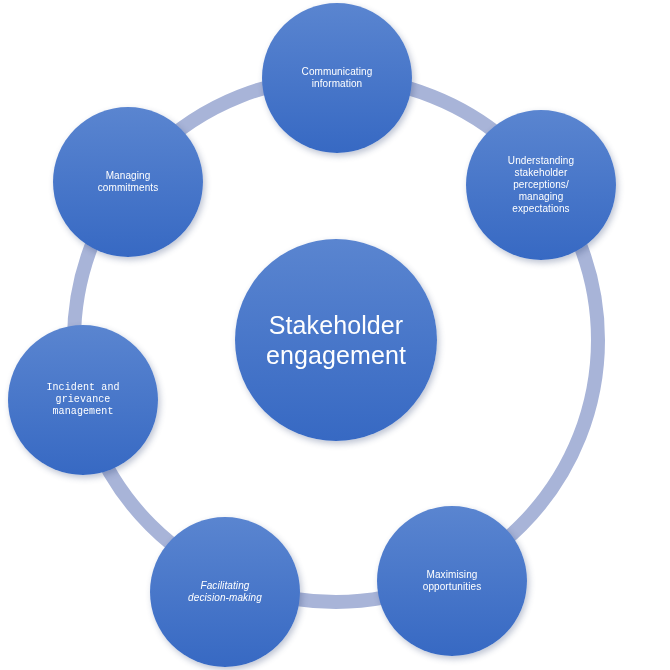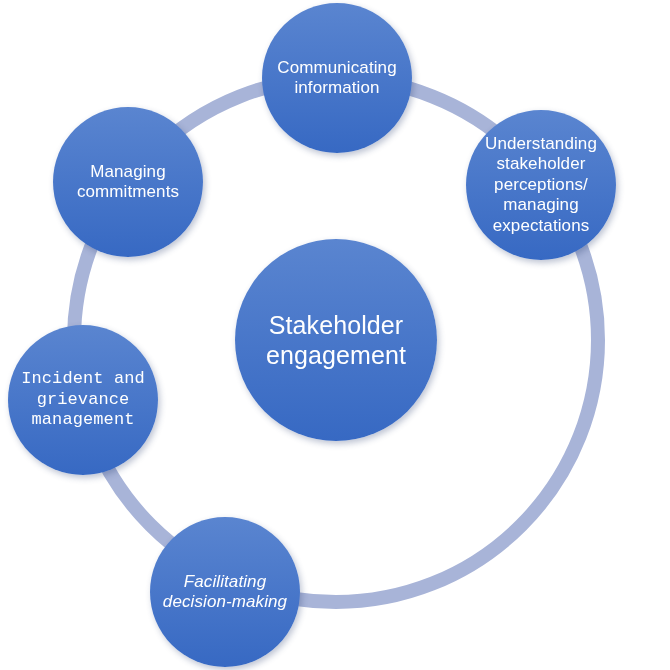--- a/index.html
+++ b/index.html
@@ -46,21 +46,21 @@
     letter-spacing: 0.1px;
   }
   #node-center {
     background: linear-gradient(180deg, #5c86d2 0%, #4a79cb 50%, #3a6bc4 100%);
   }
   #node-center .node-label {
     font-size: 25px;
     line-height: 1.22;
   }
   .satellite .node-label {
-    font-size: 17px;
+    font-size: 10px;
   }
 </style>
 </head>
 <body>
 
 <div id="diagram-root" style="background: rgb(255, 255, 255);">
 
   <svg id="ring-layer" viewBox="0 0 670 670" width="670" height="670" aria-hidden="true">
     <circle id="ring-circle" cx="336" cy="340" r="262" fill="none" stroke="#a8b4d8" stroke-width="14"></circle>
   </svg>
@@ -71,20 +71,23 @@
 
   <div class="node satellite" id="node-0" style="left: 262px; top: 3px; width: 150px; height: 150px; background: linear-gradient(rgb(90, 133, 208) 0%, rgb(55, 105, 195) 100%); color: rgb(255, 255, 255);">
     <span class="node-label">Communicating<br>information</span>
   </div>
 
   <div class="node satellite" id="node-1" style="left: 466px; top: 110px; width: 150px; height: 150px; background: linear-gradient(rgb(90, 133, 208) 0%, rgb(55, 105, 195) 100%); color: rgb(255, 255, 255);">
     <span class="node-label">Understanding<br>stakeholder<br>perceptions/<br>managing<br>expectations</span>
   </div>
 
 
+  <div class="node satellite" id="node-3" style="left: 377px; top: 506px; width: 150px; height: 150px; background: linear-gradient(rgb(90, 133, 208) 0%, rgb(55, 105, 195) 100%); color: rgb(255, 255, 255);">
+    <span class="node-label">Maximising<br>opportunities</span>
+  </div>
 
   <div class="node satellite" id="node-4" style="left: 150px; top: 517px; width: 150px; height: 150px; background: linear-gradient(rgb(90, 133, 208) 0%, rgb(55, 105, 195) 100%); color: rgb(255, 255, 255); font-style: italic;">
     <span class="node-label">Facilitating<br>decision-making</span>
   </div>
 
   <div class="node satellite" id="node-5" style="left: 8px; top: 325px; width: 150px; height: 150px; background: linear-gradient(rgb(90, 133, 208) 0%, rgb(55, 105, 195) 100%); color: rgb(255, 255, 255); font-family: Liberation Mono, monospace;">
     <span class="node-label">Incident and<br>grievance<br>management</span>
   </div>
 
   <div class="node satellite" id="node-6" style="left: 53px; top: 107px; width: 150px; height: 150px; background: linear-gradient(rgb(90, 133, 208) 0%, rgb(55, 105, 195) 100%); color: rgb(255, 255, 255);">

